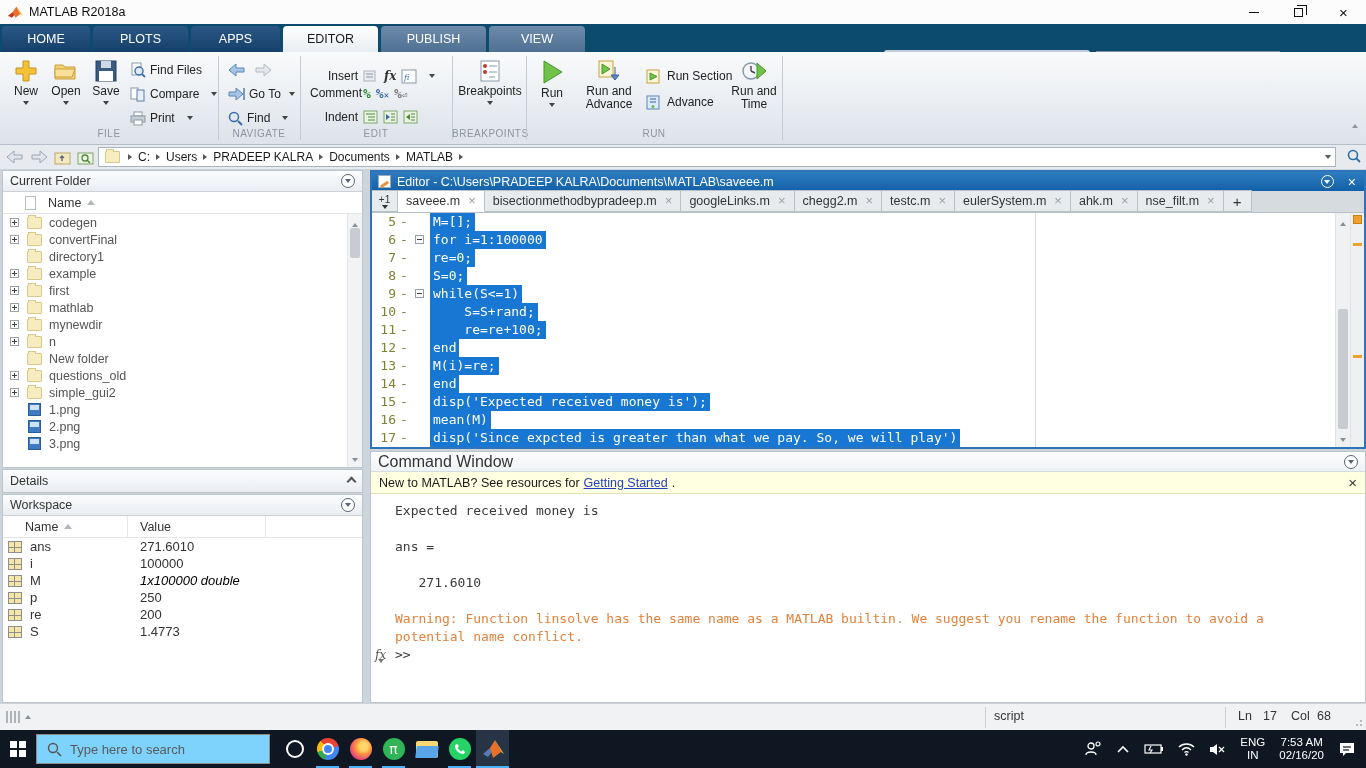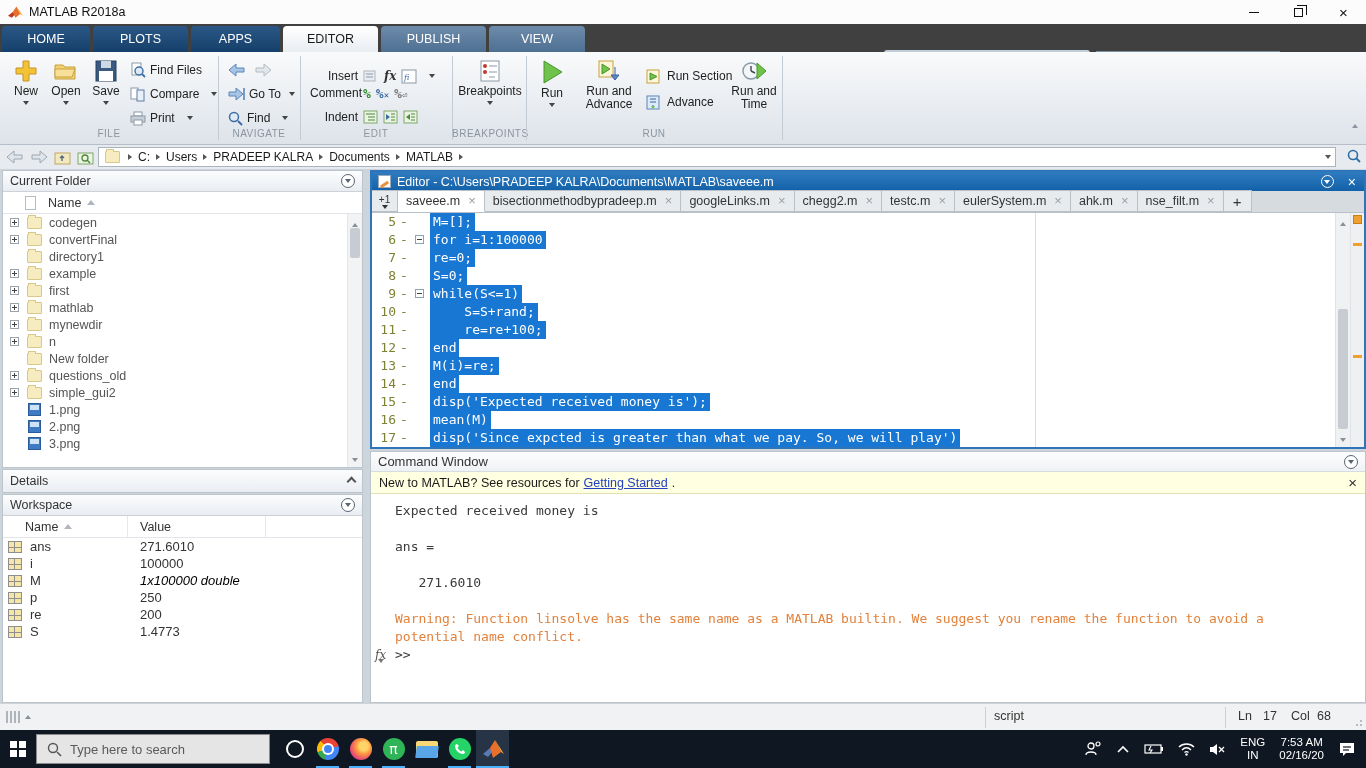--- a/index.html
+++ b/index.html
@@ -18,21 +18,21 @@
   .mlogo{width:15px;height:14px;margin:0 6px 0 8px;}
   .titlebar .title{font-size:12.5px;color:#111;}
   .win-ctrls{position:absolute;right:0;top:0;height:24px;display:flex;}
   .win-ctrl{width:45px;height:24px;display:flex;align-items:center;justify-content:center;color:#111;}
   .ic-min{width:10px;height:1px;background:#111;display:inline-block;}
   .ic-max{width:9px;height:9px;border:1px solid #111;display:inline-block;position:relative;}
   .ic-max::before{content:"";position:absolute;left:2px;top:-4px;width:9px;height:9px;border:1px solid #111;border-bottom:none;border-left:none;}
   .ic-close{font-size:15px;line-height:15px;}
 
   
-  .ribbon-tabs{position:absolute;left:0;top:24px;width:1366px;height:28px;background:#404040;}
+  .ribbon-tabs{position:absolute;left:0;top:24px;width:1366px;height:28px;background:#0c4a6e;}
   .rtab{position:absolute;top:2px;height:26px;border-radius:4px 4px 0 0;display:flex;align-items:center;justify-content:center;color:#fff;font-size:12.5px;}
   .rtab.dark{background:linear-gradient(#2a5785,#16406b);}
   .rtab.light{background:linear-gradient(#6e8baa,#4e7093);}
   .rtab.active{background:linear-gradient(#ffffff,#e9edf1);color:#1a1a1a;}
   .qat{position:absolute;left:884px;top:26px;width:206px;height:24px;background:linear-gradient(#c3cfda,#a8b9c8);border-radius:3px;display:flex;align-items:center;gap:6px;padding:0 6px;}
   .qat svg{display:block;}
   .search-doc{position:absolute;left:1096px;top:27px;width:184px;height:21px;background:#fff;border:1px solid #7d93a5;display:flex;align-items:center;}
   .search-doc input{flex:1;border:none;outline:none;font-size:12px;color:#666;padding:0 4px;background:transparent;font-family:"Liberation Sans",sans-serif;}
   .user-menu{position:absolute;right:10px;top:27px;height:22px;display:flex;align-items:center;gap:5px;color:#fff;font-size:13px;}
 
@@ -116,21 +116,21 @@
   .foldbox::before{content:"";position:absolute;left:1px;top:3px;width:5px;height:1px;background:#444;}
   .code-row.fold .foldbox{display:block;}
   .code-text{white-space:pre;background:#1777d2;color:#fff;padding:0 3px;}
   .ed-scroll{position:absolute;right:14px;top:0;width:15px;height:100%;background:#f0f1f3;border-left:1px solid #dfe2e6;}
   .anno-strip{position:absolute;right:0;top:0;width:14px;height:100%;background:#eef0f2;border-left:1px solid #dfe2e6;}
   .anno-top{position:absolute;left:2px;top:2px;width:9px;height:9px;background:#f0a030;border:1px solid #c87f18;}
   .anno-tick{position:absolute;left:2px;width:9px;height:3px;background:#f0a030;}
 
   
   .cmd-win{position:absolute;left:370px;top:451px;width:996px;height:252px;border:1px solid #bcc4cc;background:#fff;}
-  .cmd-header{height:20px;background:linear-gradient(#fcfdfe,#eff2f5);border-bottom:1px solid #d7dce1;display:flex;align-items:center;padding:0 7px;font-size:13px;color:#333;}
+  .cmd-header{height:20px;background:linear-gradient(#fcfdfe,#eff2f5);border-bottom:1px solid #d7dce1;display:flex;align-items:center;padding:0 7px;font-size:16px;color:#333;}
   .cmd-header .sp{flex:1;}
   .banner{height:22px;background:#ffffe1;border-bottom:1px solid #e3e0b2;display:flex;align-items:center;padding:0 8px;font-size:12.5px;color:#1a1a1a;gap:4px;}
   .banner a{color:#2440c0;text-decoration:underline;}
   .banner .sp{flex:1;}
   .banner .x{font-size:15px;color:#333;}
   .cmd-body{position:relative;font-family:"DejaVu Sans Mono",monospace;font-size:13px;color:#3a3a3a;padding:8px 0 0 24px;}
   .cmd-line{height:18px;line-height:18px;white-space:pre;}
   .cmd-line.warn{color:#e2823c;}
   .prompt-row{position:relative;height:18px;line-height:18px;}
   .fx{position:absolute;left:-20px;top:0;font-family:"DejaVu Serif",serif;font-style:italic;font-size:12px;color:#555;}
@@ -141,21 +141,21 @@
   .sb-sep{position:absolute;top:3px;width:1px;height:21px;background:#cbd0d4;}
   .sb-grip{position:absolute;left:6px;top:7px;display:flex;gap:2px;align-items:center;color:#777;}
   .sb-grip i{display:block;width:2px;height:12px;background:#aeb4b9;}
   .sb-resize{position:absolute;right:3px;bottom:3px;width:8px;height:8px;background:radial-gradient(circle at 2px 6px,#b6bcc1 1px,transparent 1.2px),radial-gradient(circle at 6px 6px,#b6bcc1 1px,transparent 1.2px),radial-gradient(circle at 6px 2px,#b6bcc1 1px,transparent 1.2px);}
 
   
   .taskbar{position:absolute;left:0;top:730px;width:1366px;height:38px;background:#0f1722;display:flex;align-items:center;}
   .start{width:36px;height:38px;display:flex;align-items:center;justify-content:center;}
   .winlogo{width:16px;height:16px;display:grid;grid-template-columns:7px 7px;grid-template-rows:7px 7px;gap:2px;}
   .winlogo i{background:#fff;display:block;}
-  .tb-search{width:234px;height:30px;background:#e5e5e5;border:1px solid #8a8a8a;display:flex;align-items:center;gap:8px;padding:0 10px;color:#5a5a5a;font-size:13px;}
+  .tb-search{width:234px;height:30px;background:#7dd3fc;border:1px solid #8a8a8a;display:flex;align-items:center;gap:8px;padding:0 10px;color:#5a5a5a;font-size:13px;}
   .app-slot{width:33px;height:38px;display:flex;align-items:center;justify-content:center;position:relative;}
   .app-slot.running::after{content:"";position:absolute;left:5px;bottom:0;width:23px;height:2px;background:#4cb2ff;}
   .app-slot.active-app{background:#263445;}
   .app-slot.active-app::after{left:0;width:33px;}
   .circle-ic{width:22px;height:22px;border-radius:50%;}
   .cortana-ic{width:18px;height:18px;border-radius:50%;border:2px solid #fff;background:transparent;}
   .chrome-ic{background:conic-gradient(from -45deg,#ea4335 0 120deg,#4285f4 120deg 240deg,#34a853 240deg 300deg,#fbbc05 300deg 360deg);position:relative;}
   .chrome-ic::before{content:"";position:absolute;left:5px;top:5px;width:12px;height:12px;border-radius:50%;background:#fff;}
   .chrome-ic::after{content:"";position:absolute;left:7px;top:7px;width:8px;height:8px;border-radius:50%;background:#4285f4;}
   .firefox-ic{background:radial-gradient(circle at 62% 38%,#ffd567 0 22%,#ff9640 40%,#e3447a 72%,#722291 100%);}

